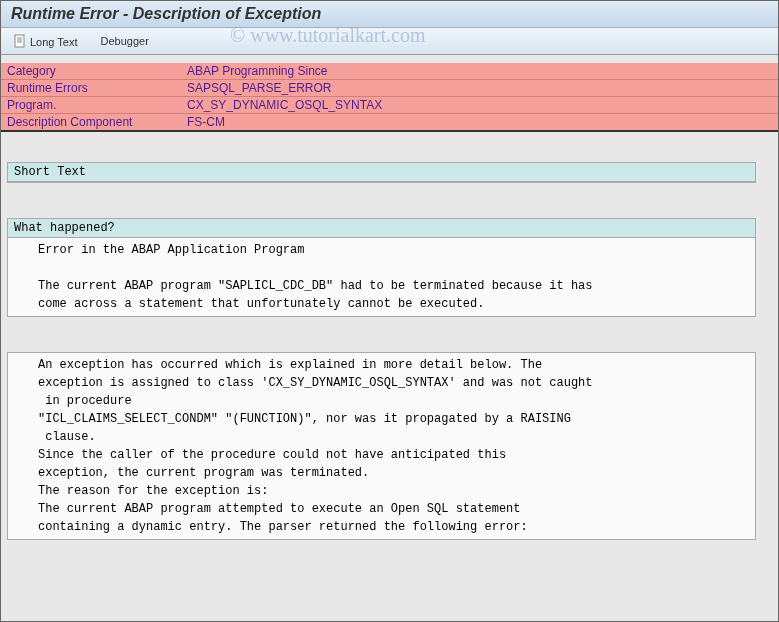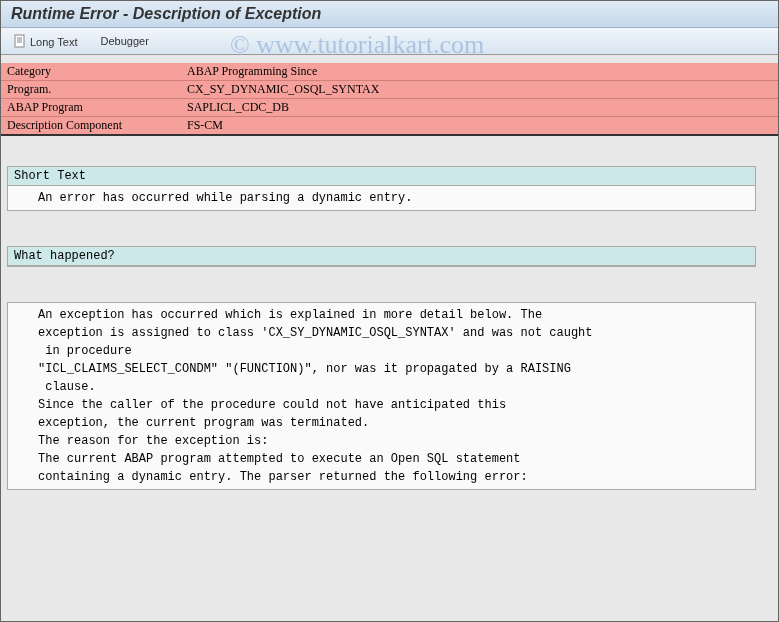--- a/index.html
+++ b/index.html
@@ -61,23 +61,23 @@
       padding: 0;
     }
     .info-table {
       width: 100%;
       border-collapse: collapse;
       background: #f5a09a;
       margin-top: 8px;
     }
     .info-table td {
       padding: 1px 6px;
-      font-family: Liberation Serif, serif;
+      font-family: Liberation Sans, sans-serif;
       font-size: 12px;
-      color: #000000;
+      color: #4c1d95;
       border-bottom: 1px solid #d08078;
     }
     .info-table td.label {
       width: 180px;
     }
     .info-table tr:last-child td {
       border-bottom: 2px solid #333;
     }
     .spacer {
       height: 30px;
@@ -98,24 +98,24 @@
     .section-body {
       padding: 3px 6px 3px 30px;
       font-family: "Courier New", monospace;
       font-size: 12px;
       color: #000;
       line-height: 1.5;
       white-space: pre-wrap;
     }
     .watermark {
       position: absolute;
-      top: 30px;
+      top: 24px;
       left: 230px;
       font-family: Georgia, serif;
-      font-size: 26px;
+      font-size: 20px;
       color: rgba(136, 170, 210, 0.6);
       pointer-events: none;
       z-index: 10;
     }
   </style>
 </head>
 <body>
 
 <div class="window">
   <div class="title-bar">
@@ -140,43 +140,46 @@
   </div>
 
   <div class="content">
     <table class="info-table">
       <tbody>
           <tr>
         <td class="label">Category</td>
         <td>ABAP Programming Since</td>
       </tr>
       <tr>
+        <td class="label">Runtime Errors</td>
+        <td>SAPSQL_PARSE_ERROR</td>
+      </tr>
+      <tr>
         <td class="label">Program.</td>
         <td>CX_SY_DYNAMIC_OSQL_SYNTAX</td>
-      </tr>
-      <tr>
-        <td class="label">ABAP Program</td>
-        <td>SAPLICL_CDC_DB</td>
       </tr>
       <tr>
         <td class="label">Description Component</td>
         <td>FS-CM</td>
       </tr>
     </tbody>
       </table>
 
     <div class="spacer"></div>
 
     <div class="section">
       <div class="section-header">Short Text</div>
-      <div class="section-body">An error has occurred while parsing a dynamic entry.</div>
     </div>
 
     <div class="section">
       <div class="section-header">What happened?</div>
+      <div class="section-body">Error in the ABAP Application Program
+
+The current ABAP program "SAPLICL_CDC_DB" had to be terminated because it has
+come across a statement that unfortunately cannot be executed.</div>
     </div>
 
     <div class="section" style="margin-bottom:0;">
       <div class="section-body">An exception has occurred which is explained in more detail below. The
 exception is assigned to class 'CX_SY_DYNAMIC_OSQL_SYNTAX' and was not caught
  in procedure
 "ICL_CLAIMS_SELECT_CONDM" "(FUNCTION)", nor was it propagated by a RAISING
  clause.
 Since the caller of the procedure could not have anticipated this
 exception, the current program was terminated.

